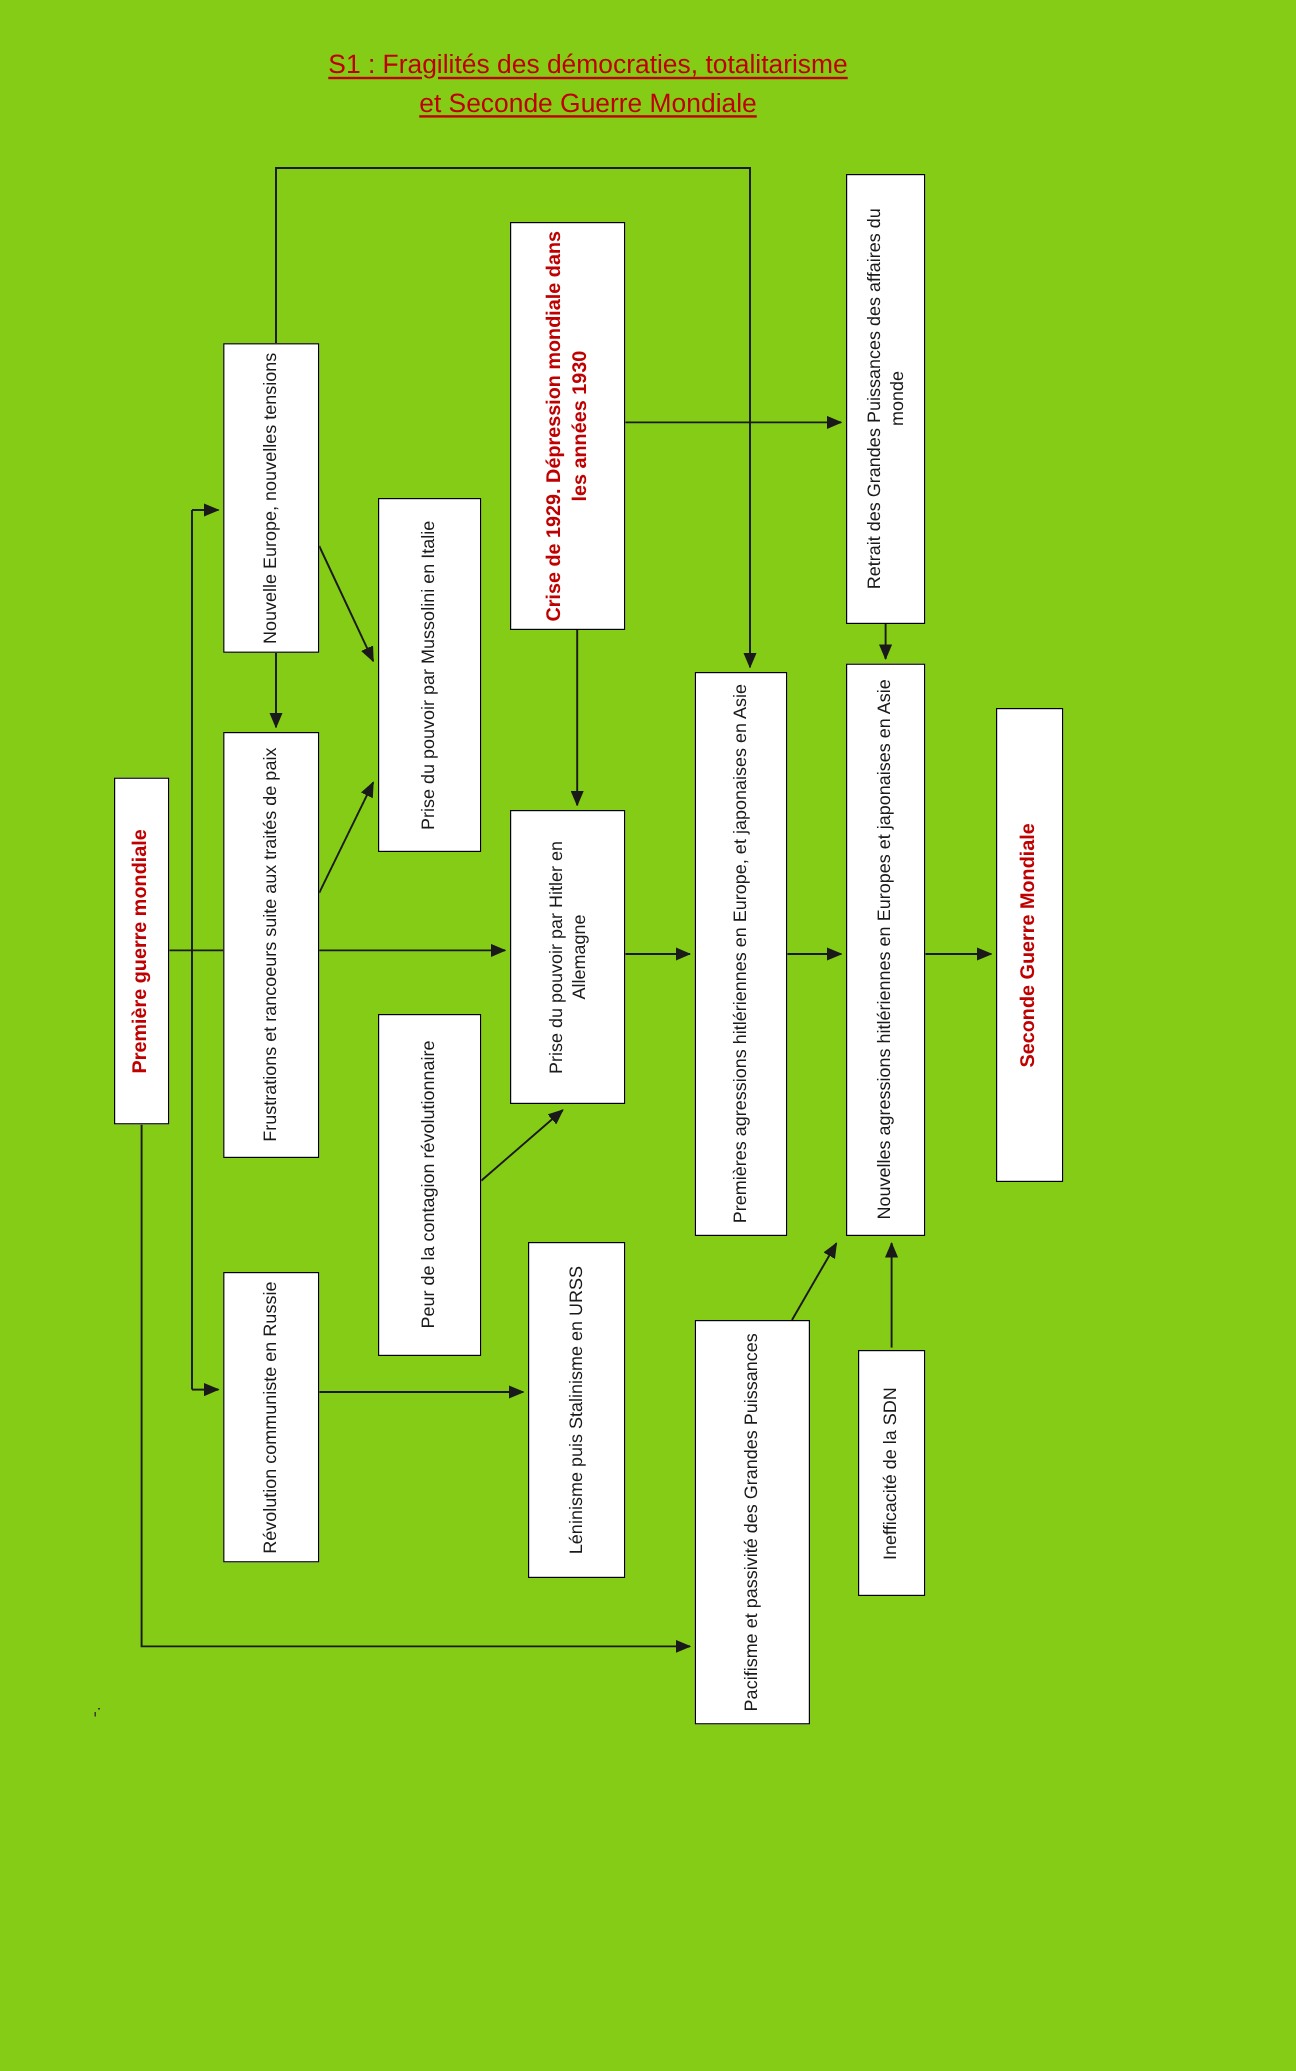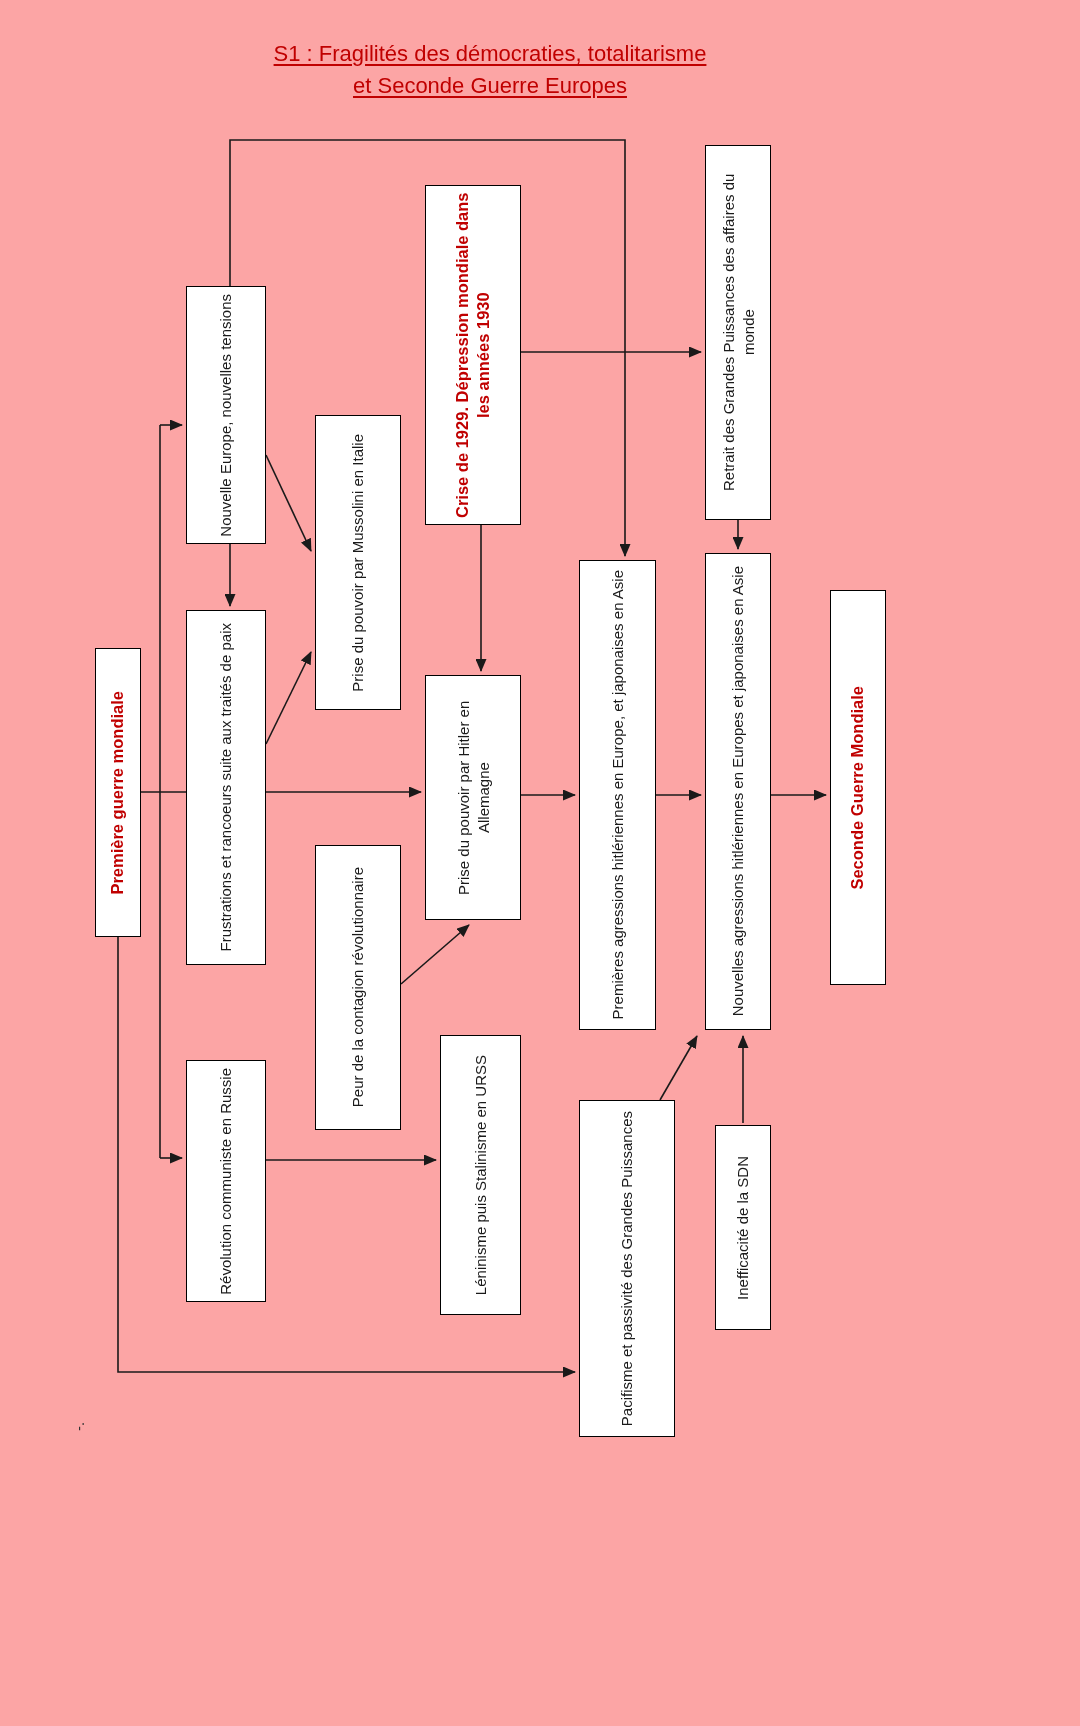--- a/index.html
+++ b/index.html
@@ -7,21 +7,21 @@
     padding: 0;
     background: #ffffff;
     width: 1080px;
     height: 1726px;
     overflow: hidden;
   }
   .canvas {
     position: relative;
     width: 1080px;
     height: 1726px;
-    background: #fca5a5;
+    background: #84cc16;
     font-family: "Liberation Sans", sans-serif;
     color: #1a1a1a;
   }
   .title {
     position: absolute;
     top: 38px;
     left: 0;
     width: 980px;
     text-align: center;
     color: var(--accent, #c00000);
@@ -74,21 +74,21 @@
     z-index: 2;
   }
 </style>
 </head>
 <body>
 
 <div class="canvas">
 
   <div class="title">
     <span class="title-line">S1 : Fragilités des démocraties, totalitarisme</span><br>
-    <span class="title-line">et Seconde Guerre Europes</span>
+    <span class="title-line">et Seconde Guerre Mondiale</span>
   </div>
 
   <svg id="edges-layer" width="1080" height="1726" xmlns="http://www.w3.org/2000/svg">
     <defs>
       <marker id="arrowhead" markerUnits="userSpaceOnUse" markerWidth="13" markerHeight="11" refX="12" refY="5.5" orient="auto">
         <path d="M0,0 L13,5.5 L0,11 z" fill="#1a1a1a"></path>
       </marker>
     </defs>
   <polyline points="230,286 230,140 625,140 625,556" fill="none" stroke="#1a1a1a" stroke-width="1.6" marker-end="url(#arrowhead)"></polyline>
       <polyline points="521,352 701,352" fill="none" stroke="#1a1a1a" stroke-width="1.6" marker-end="url(#arrowhead)"></polyline>

